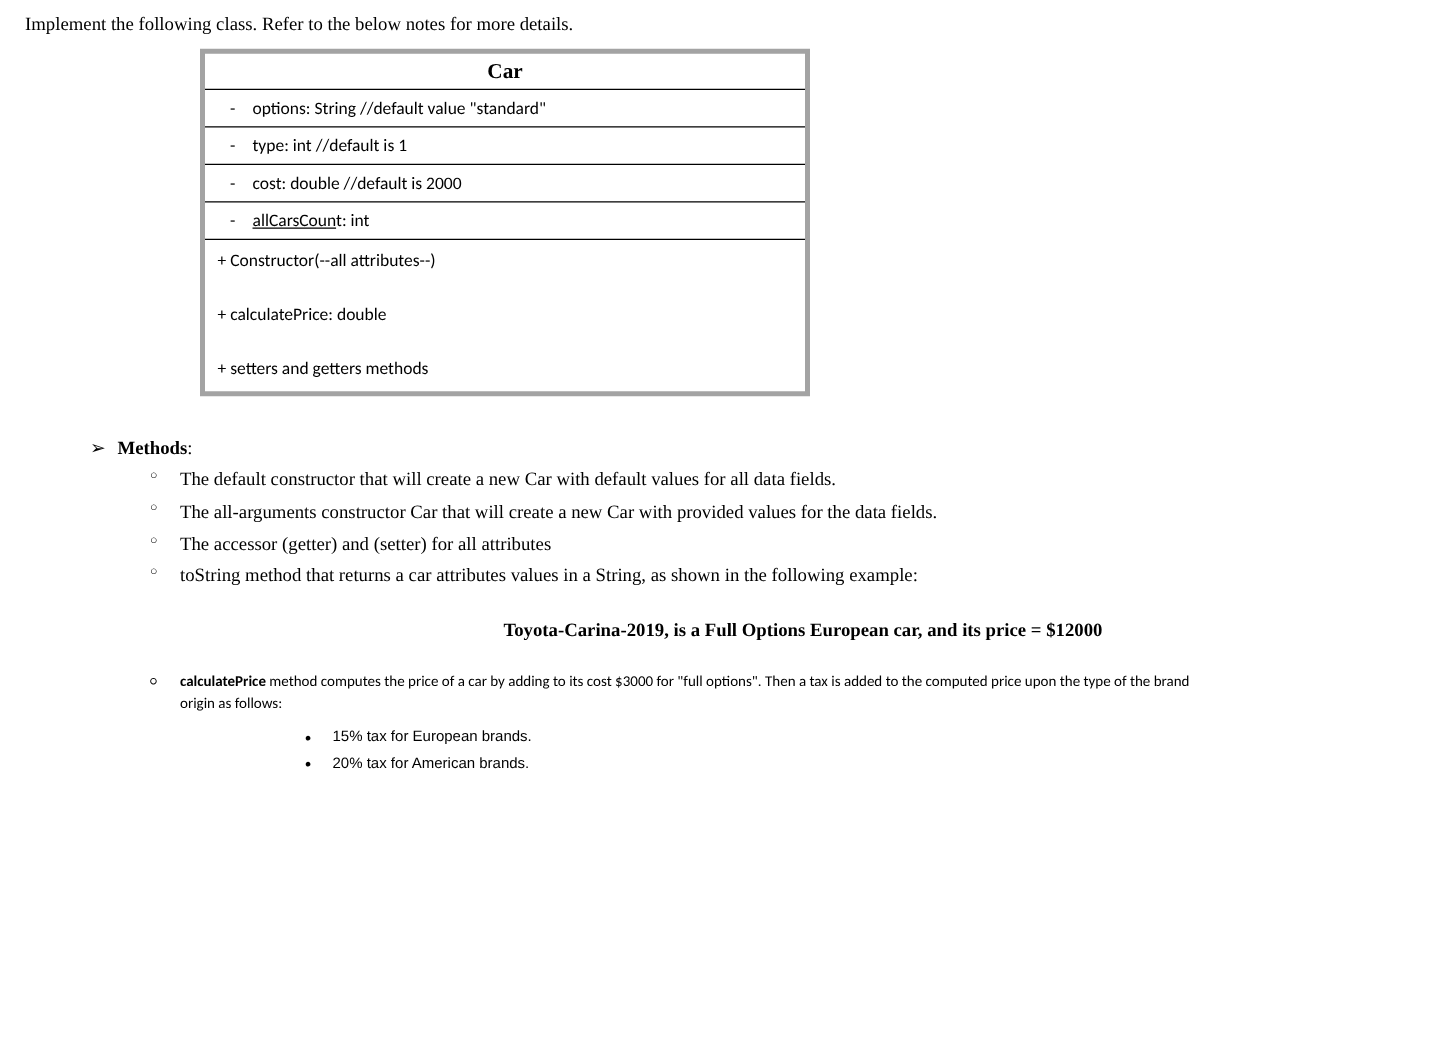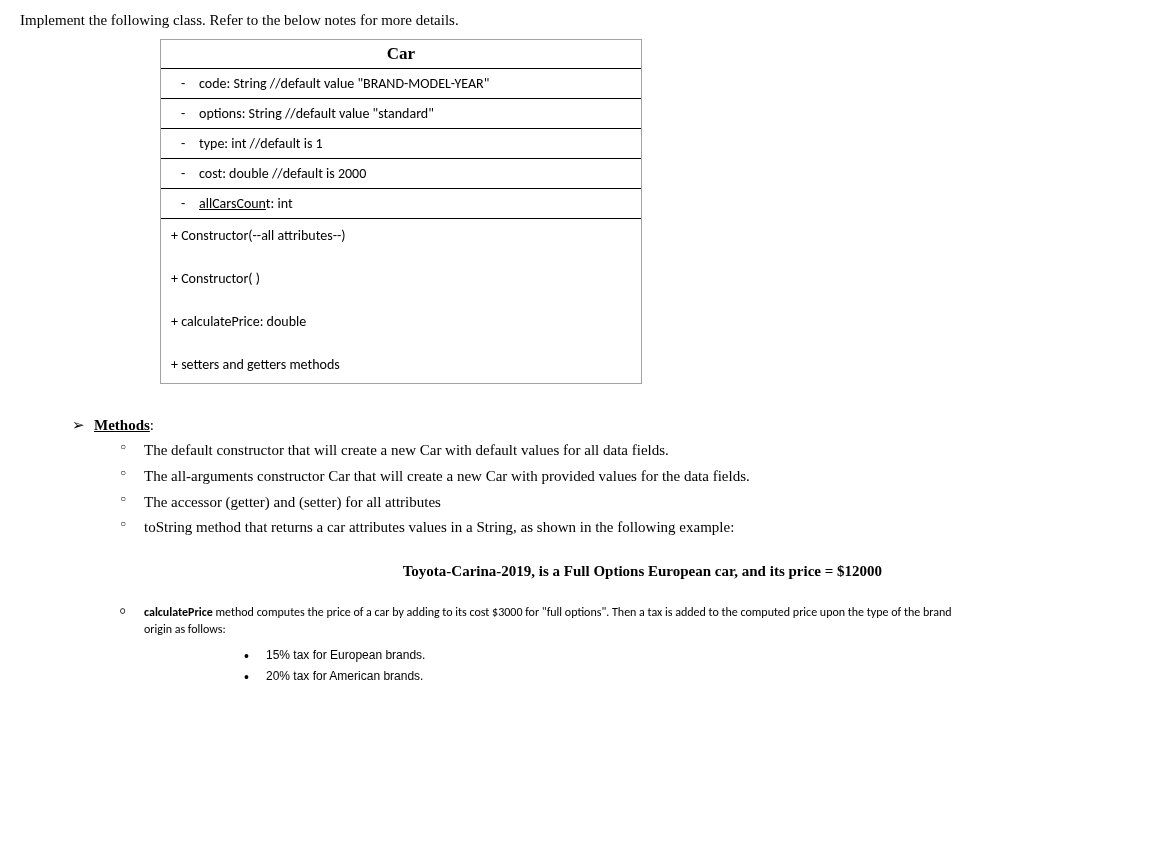--- a/index.html
+++ b/index.html
@@ -6,21 +6,21 @@
     font-family: "Times New Roman", Times, serif;
     font-size: 15px;
     color: #000;
     background: #fff;
     margin: 0;
     padding: 12px 20px;
     width: 1112px;
   }
   .intro { margin-bottom: 10px; }
   .uml-box {
-    border: 1px solid #a3a3a3;
+    border: 4px solid #a3a3a3;
     width: 480px;
     margin-left: 140px;
     font-family: Calibri, Arial, sans-serif;
     font-size: 14px;
   }
   .uml-title {
     text-align: center;
     font-weight: bold;
     font-family: "Times New Roman", Times, serif;
     font-size: 17px;
@@ -44,21 +44,20 @@
   .arrow-heading {
     font-family: "Times New Roman", Times, serif;
     font-size: 15px;
   }
   .arrow-heading .arrow {
     display: inline-block;
     width: 22px;
   }
   .arrow-heading .label {
     font-weight: bold;
-    text-decoration: underline;
   }
   ul.circle {
     list-style: none;
     padding-left: 48px;
     margin: 4px 0;
   }
   ul.circle > li {
     position: relative;
     padding: 2px 0 2px 24px;
     line-height: 1.45;
@@ -101,29 +100,27 @@
   }
 </style>
 </head>
 <body>
 
 <div class="intro">Implement the following class. Refer to the below notes for more details.</div>
 
 <div class="uml-box">
   <div class="uml-title">Car</div>
   <div class="uml-section">
-    <div class="attr-row"><span class="dash">-</span><span>code: String //default value "BRAND-MODEL-YEAR"</span></div>
     <div class="attr-row"><span class="dash">-</span><span>options: String //default value "standard"</span></div>
     <div class="attr-row"><span class="dash">-</span><span>type: int //default is 1</span></div>
     <div class="attr-row"><span class="dash">-</span><span>cost: double //default is 2000</span></div>
     <div class="attr-row" style="border-bottom:1px solid #000;"><span class="dash">-</span><span class="underline-partial">allCarsCoun</span><span>t: int</span></div>
   </div>
   <div class="uml-section">
     <div class="method-block">+ Constructor(--all attributes--)</div>
-    <div class="method-block">+ Constructor( )</div>
     <div class="method-block">+ calculatePrice: double</div>
     <div class="method-block" style="padding-bottom:10px;">+ setters and getters methods</div>
   </div>
 </div>
 
 <div class="content">
   <div class="arrow-heading">
     <span class="arrow">➢</span><span class="label">Methods</span><span>:</span>
   </div>
   <ul class="circle">

